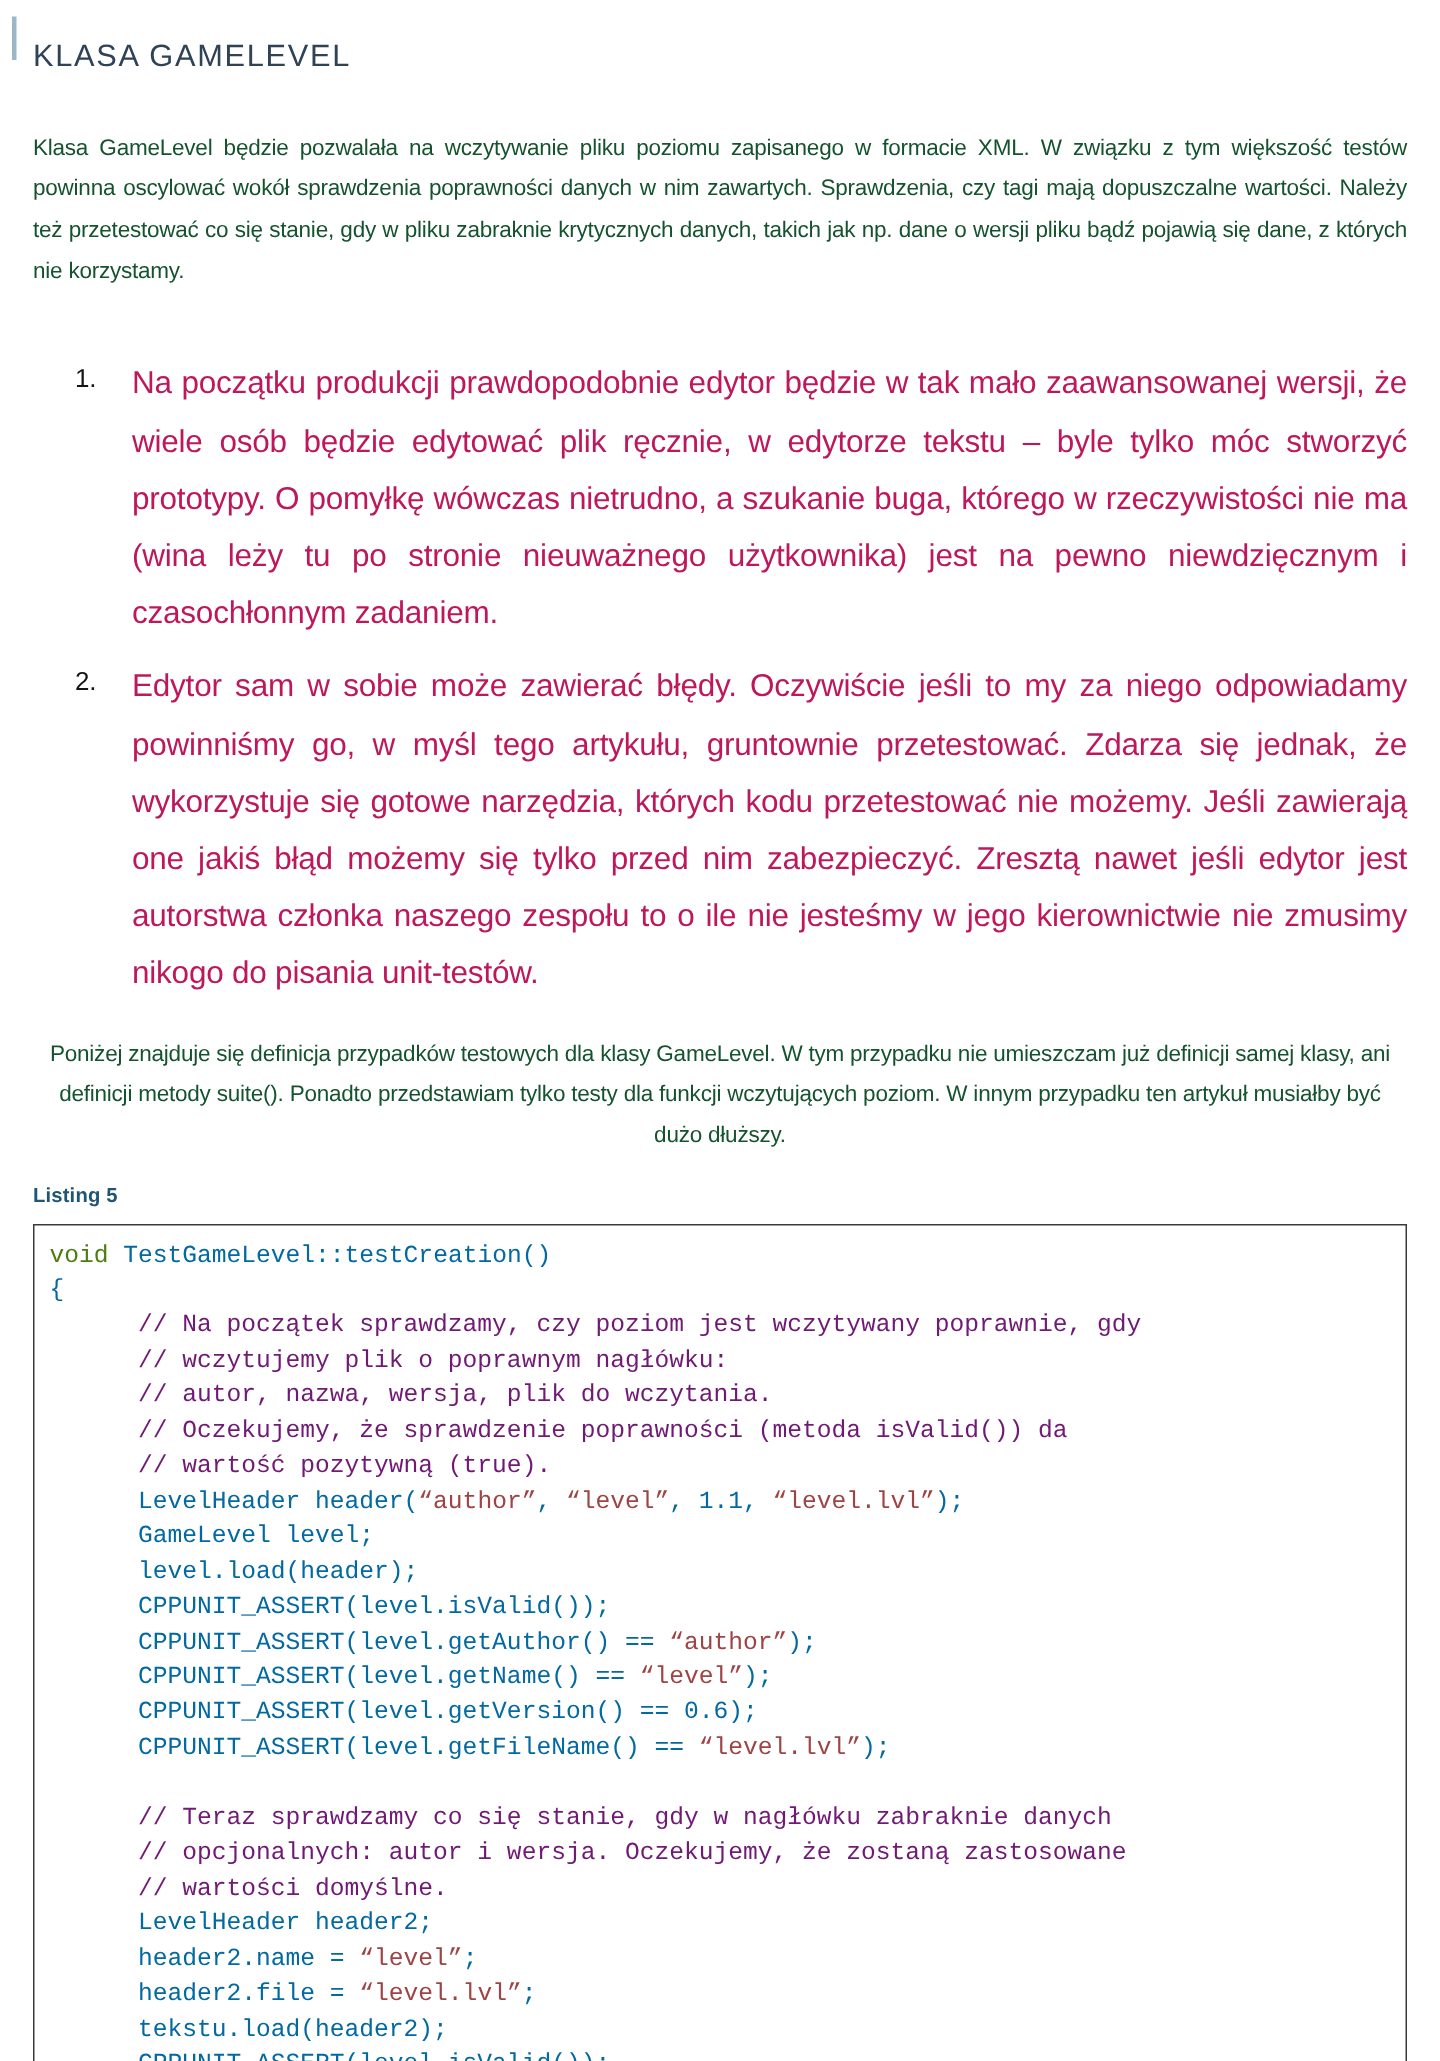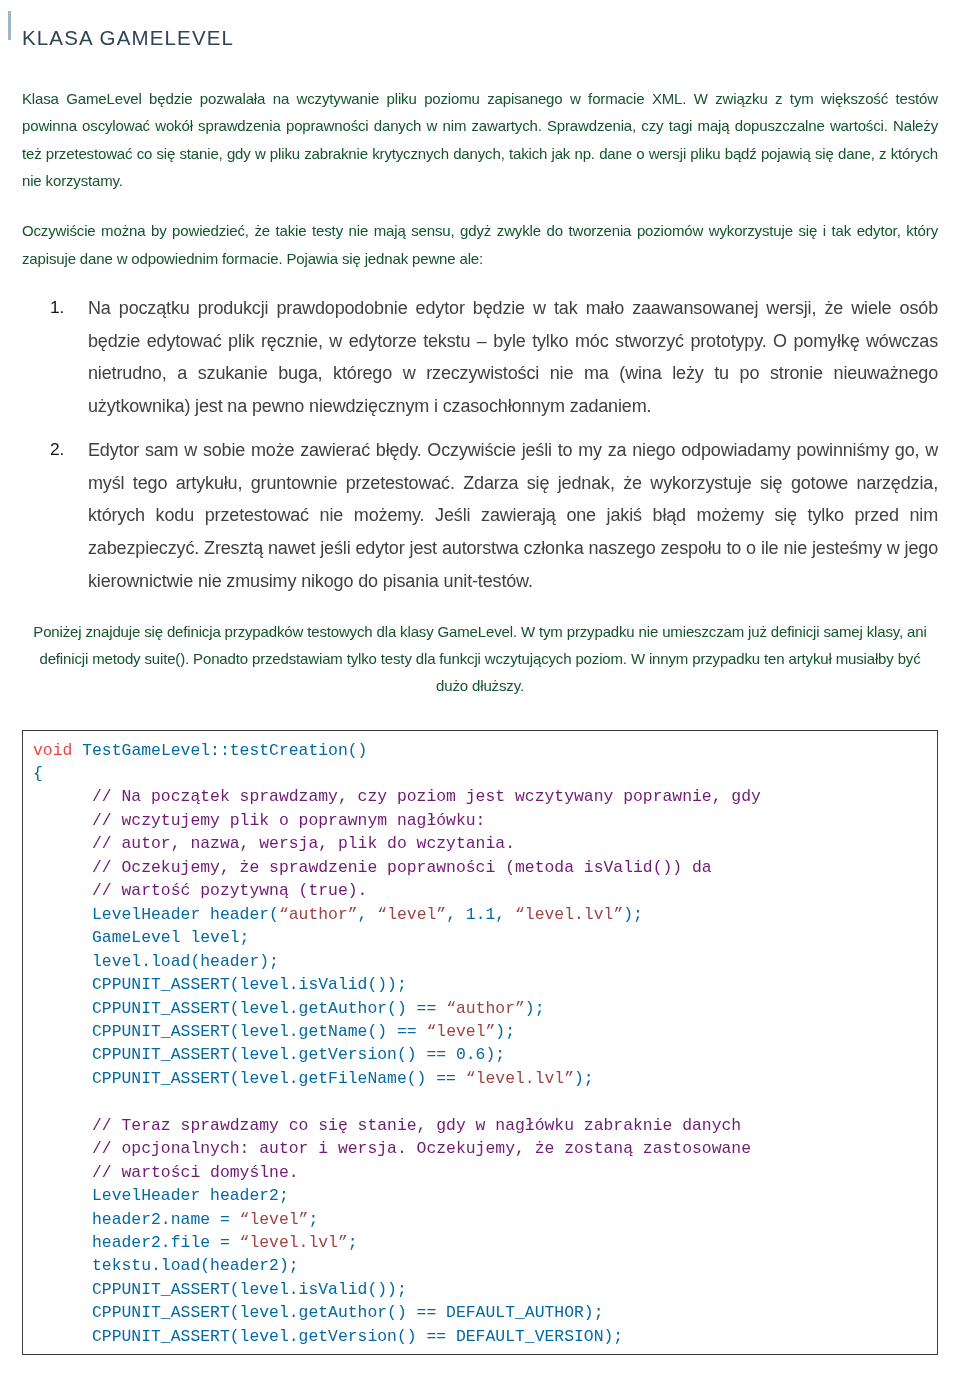--- a/index.html
+++ b/index.html
@@ -67,25 +67,25 @@
   
   ol.numlist {
     margin: 0;
     padding: 0;
     list-style: none;
     counter-reset: item;
   }
   ol.numlist > li {
     position: relative;
     padding-left: 66px;
-    font-size: 18px;
+    font-size: 21px;
     line-height: 1.82;
     text-align: justify;
     text-justify: inter-word;
-    color: #404040;
+    color: #be185d;
     letter-spacing: -0.15px;
     counter-increment: item;
   }
   ol.numlist > li::before {
     content: counter(item) ".";
     position: absolute;
     left: 28px;
     top: 0;
     font-size: 17.3px;
     line-height: 1.82;
@@ -115,56 +115,56 @@
   }
   pre.code {
     margin: 0;
     font-family: "Liberation Mono", "DejaVu Sans Mono", monospace;
     font-size: 16.4px;
     line-height: 1.43;
     color: #1c1c1c;
     white-space: pre;
     tab-size: 4;
   }
-  .tok-kw      { color: #ef4444; }
+  .tok-kw      { color: #4d7c0f; }
   .tok-comment { color: #701a75; }
   .tok-str     { color: #9e4444; }
   .tok-plain   { color: #0369a1; }
 </style>
 </head>
 <body>
 
 <div class="page">
 
   <div class="heading-wrap">
     <div class="heading-bar"></div>
     <h1 class="heading-text">KLASA GAMELEVEL</h1>
   </div>
 
   <div class="gap-1"></div>
 
   <p class="body">Klasa GameLevel będzie pozwalała na wczytywanie pliku poziomu zapisanego w formacie XML. W związku z tym większość testów powinna oscylować wokół sprawdzenia poprawności danych w nim zawartych. Sprawdzenia, czy tagi mają dopuszczalne wartości. Należy też przetestować co się stanie, gdy w pliku zabraknie krytycznych danych, takich jak np. dane o wersji pliku bądź pojawią się dane, z których nie korzystamy.</p>
 
   <div class="gap-2"></div>
 
-  <p class="body">Oczywiście można by powiedzieć, że takie testy nie mają sensu, gdyż zwykle do tworzenia poziomów wykorzystuje się i tak edytor, który zapisuje dane w odpowiednim formacie. Pojawia się jednak pewne ale:</p>
 
   <div class="gap-3"></div>
 
   <ol class="numlist">
     <li>Na początku produkcji prawdopodobnie edytor będzie w tak mało zaawansowanej wersji, że wiele osób będzie edytować plik ręcznie, w edytorze tekstu – byle tylko móc stworzyć prototypy. O pomyłkę wówczas nietrudno, a szukanie buga, którego w rzeczywistości nie ma (wina leży tu po stronie nieuważnego użytkownika) jest na pewno niewdzięcznym i czasochłonnym zadaniem.</li>
     <li>Edytor sam w sobie może zawierać błędy. Oczywiście jeśli to my za niego odpowiadamy powinniśmy go, w myśl tego artykułu, gruntownie przetestować. Zdarza się jednak, że wykorzystuje się gotowe narzędzia, których kodu przetestować nie możemy. Jeśli zawierają one jakiś błąd możemy się tylko przed nim zabezpieczyć. Zresztą nawet jeśli edytor jest autorstwa członka naszego zespołu to o ile nie jesteśmy w jego kierownictwie nie zmusimy nikogo do pisania unit-testów.</li>
   </ol>
 
   <div class="gap-3"></div>
 
   <p class="body last-left">Poniżej znajduje się definicja przypadków testowych dla klasy GameLevel. W tym przypadku nie umieszczam już definicji samej klasy, ani definicji metody suite(). Ponadto przedstawiam tylko testy dla funkcji wczytujących poziom. W innym przypadku ten artykuł musiałby być dużo dłuższy.</p>
 
   <div class="gap-4"></div>
 
+  <p class="listing-caption">Listing 5</p>
 
   <div class="code-block">
     <pre class="code" id="code-listing"><span class="tok-kw">void</span><span class="tok-plain"> TestGameLevel::testCreation()</span>
 <span class="tok-plain">{</span>
 <span class="tok-comment">      // Na początek sprawdzamy, czy poziom jest wczytywany poprawnie, gdy</span>
 <span class="tok-comment">      // wczytujemy plik o poprawnym nagłówku:</span>
 <span class="tok-comment">      // autor, nazwa, wersja, plik do wczytania.</span>
 <span class="tok-comment">      // Oczekujemy, że sprawdzenie poprawności (metoda isValid()) da</span>
 <span class="tok-comment">      // wartość pozytywną (true).</span>
 <span class="tok-plain">      LevelHeader header(</span><span class="tok-str">“author”</span><span class="tok-plain">, </span><span class="tok-str">“level”</span><span class="tok-plain">, 1.1, </span><span class="tok-str">“level.lvl”</span><span class="tok-plain">);</span>

